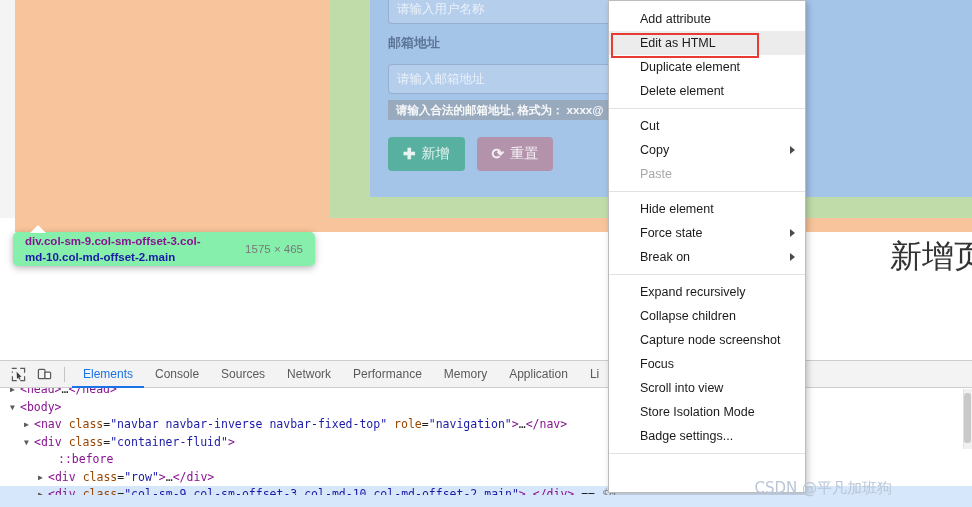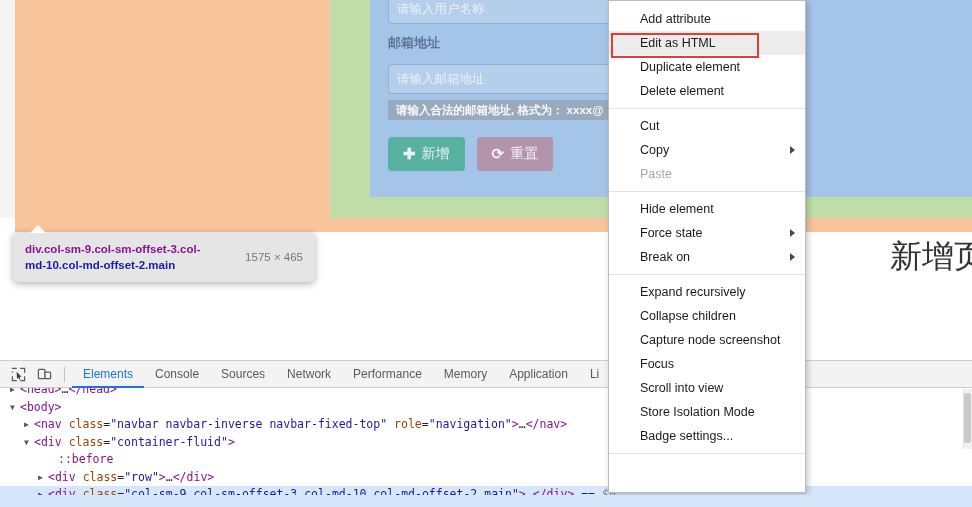--- a/index.html
+++ b/index.html
@@ -69,23 +69,23 @@
   
   .page-heading {
     position: absolute; left: 890px; top: 235px;
     font-size: 32px; color: #333; white-space: nowrap;
     font-family: "DejaVu Sans", sans-serif;
   }
 
   
   .tooltip {
     position: absolute; left: 13px; top: 232px; width: 302px;
-    background: #e5e5e5; border-radius: 5px;
+    background: #86efac; border-radius: 5px;
     box-shadow: 0 2px 7px rgba(0,0,0,.30);
-    padding: 9px 12px; display: flex; align-items: center;
+    padding: 1px 12px; display: flex; align-items: center;
   }
   .tooltip:before {
     content: ""; position: absolute; left: 17px; top: -7px;
     border-left: 8px solid transparent; border-right: 8px solid transparent;
     border-bottom: 8px solid #ffffff;
   }
   .tt-sel {
     flex: 1; font-size: 11.5px; font-weight: bold; line-height: 16px;
     color: #881391; word-break: break-all;
   }
@@ -320,13 +320,14 @@
         <span>Store Isolation Mode</span>
       </div>
       <div class="ctx-item">
         <span>Badge settings...</span>
       </div>
       <div class="ctx-sep"></div>
     </div>
   <div class="redbox"></div>
 
   <div class="bottom-strip"></div>
+  <div class="watermark">CSDN @平凡加班狗</div>
 </div>
 
 </body></html>

